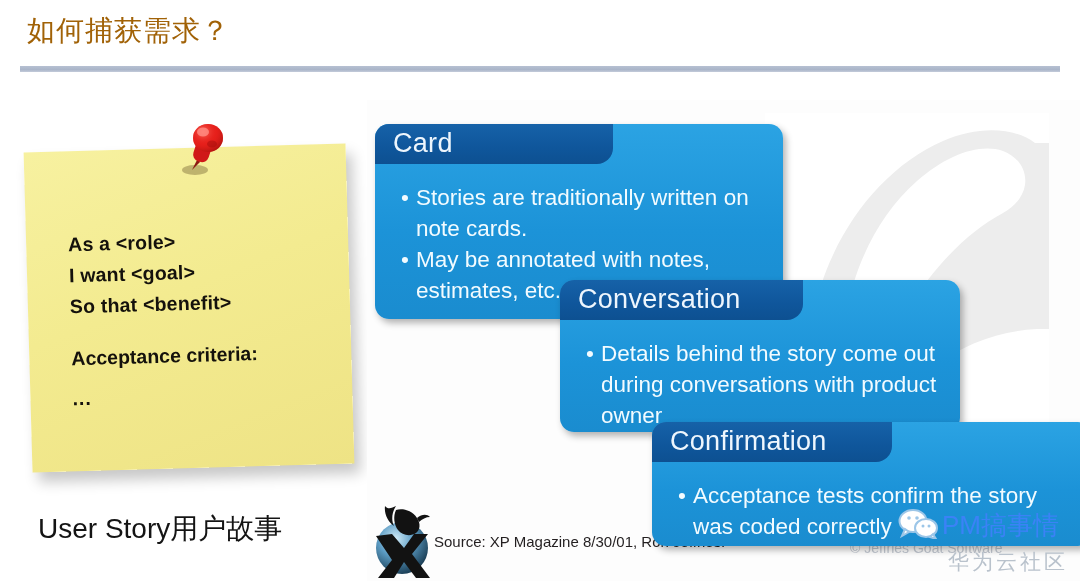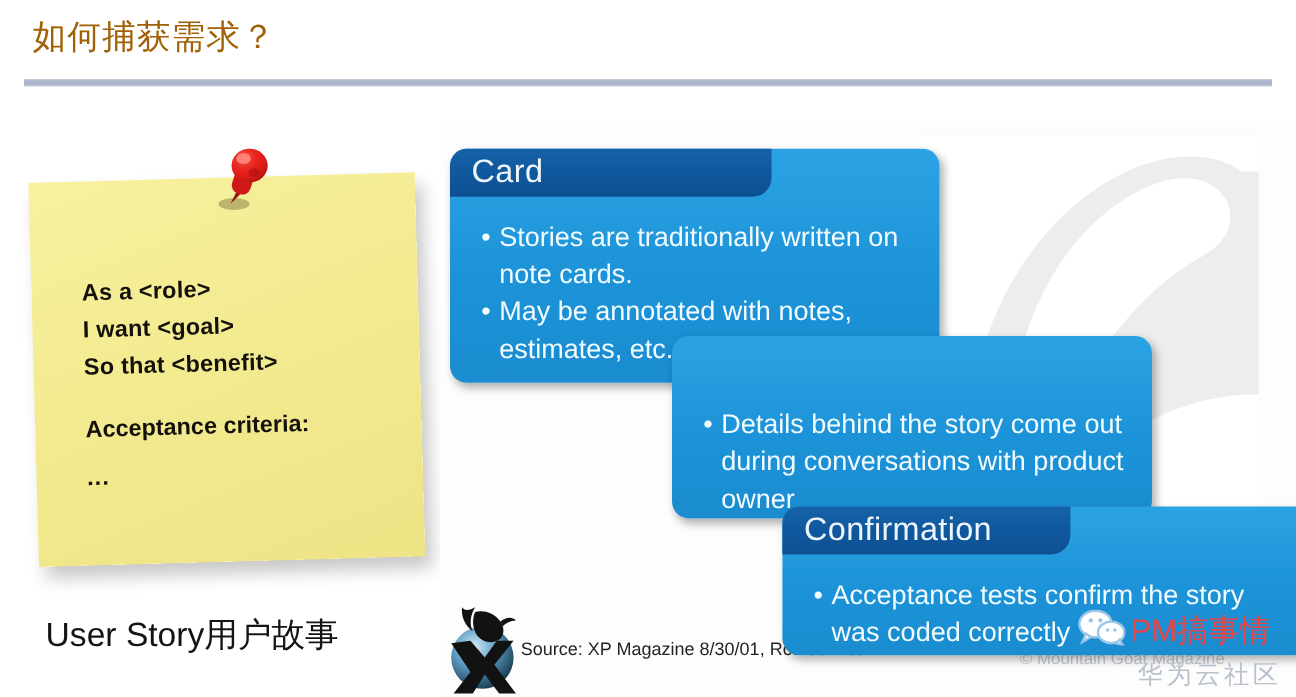--- a/index.html
+++ b/index.html
@@ -164,21 +164,21 @@
     padding: 0;
   }
   .cbox-body li::before {
     content: "\2022";
     position: absolute;
     left: 0;
     top: 0;
   }
 
   #box-card        { left: 8px;   top: 24px;  width: 408px; height: 195px; z-index: 3; }
-  #box-card .cbox-head { width: 268px; }
+  #box-card .cbox-head { width: 238px; }
   #box-conversation{ left: 193px; top: 180px; width: 400px; height: 152px; z-index: 4; }
   #box-conversation .cbox-head { width: 243px; }
   #box-confirmation{ left: 285px; top: 322px; width: 400px; height: 124px; z-index: 5; padding-left: 40px; }
   #box-confirmation .cbox-head { width: 240px; }
 
   #mgs-logo {
     position: absolute;
     left: 5px;
     top: 400px;
     width: 64px;
@@ -206,21 +206,21 @@
     position: absolute;
     left: 898px;
     top: 508px;
     display: flex;
     align-items: center;
     gap: 4px;
     z-index: 9;
   }
   #wechat-watermark .wm-text {
     font-size: 26px;
-    color: #ef4444;
+    color: #3b82f6;
     white-space: nowrap;
     text-align: center;
   }
   #huawei-watermark {
     position: absolute;
     left: 948px;
     top: 548px;
     font-size: 21px;
     color: #b9c2cc;
     letter-spacing: 3px;
@@ -299,20 +299,23 @@
       </div>
       <div class="cbox-body">
         <ul>
           <li>Stories are traditionally written on note cards.</li>
           <li>May be annotated with notes, estimates, etc.</li>
         </ul>
       </div>
     </div>
 
     <div class="cbox" id="box-conversation">
+      <div class="cbox-head">
+        <span>Conversation</span>
+      </div>
       <div class="cbox-body">
         <ul>
           <li>Details behind the story come out during conversations with product owner</li>
         </ul>
       </div>
     </div>
 
     <div class="cbox" id="box-confirmation">
       <div class="cbox-head">
         <span>Confirmation</span>
@@ -334,21 +337,21 @@
           </radialGradient>
         </defs>
         <circle cx="30" cy="48" r="26" fill="url(#sph)"></circle>
         <path d="M4 36 L20 60 L6 78 L22 78 L32 62 L44 78 L58 78 L40 54 L56 34 L42 34 L32 48 L20 34 Z" fill="#121212"></path>
         <path d="M24 6 C20 12 19 20 22 26 C16 22 12 14 13 6 C16 10 20 8 24 6 Z" fill="#121212"></path>
         <path d="M24 10 C30 8 40 10 45 18 C49 24 48 30 44 33 C38 37 30 35 26 30 C22 25 21 16 24 10 Z" fill="#121212"></path>
         <path d="M45 18 C50 14 55 14 58 17 C54 17 50 19 47 22 Z" fill="#121212"></path>
       </svg>
     </div>
     <div id="source-line">Source: XP Magazine 8/30/01, Ron Jeffries.</div>
-    <div id="mgs-copyright">© Mountain Goat Magazine</div>
+    <div id="mgs-copyright">© Jeffries Goat Software</div>
   </div>
 
   <div id="wechat-watermark">
     <span>
       <svg width="40" height="30" viewBox="0 0 40 30">
         <ellipse cx="15" cy="12" rx="13.5" ry="11" fill="#ffffff" stroke="#9cc6e8" stroke-width="2"></ellipse>
         <path d="M7 20 L4 27 L11 23 Z" fill="#ffffff" stroke="#9cc6e8" stroke-width="2"></path>
         <circle cx="11" cy="9" r="1.8" fill="#9cc6e8"></circle>
         <circle cx="19" cy="9" r="1.8" fill="#9cc6e8"></circle>
         <ellipse cx="28" cy="19" rx="11" ry="9" fill="#ffffff" stroke="#9cc6e8" stroke-width="2"></ellipse>

